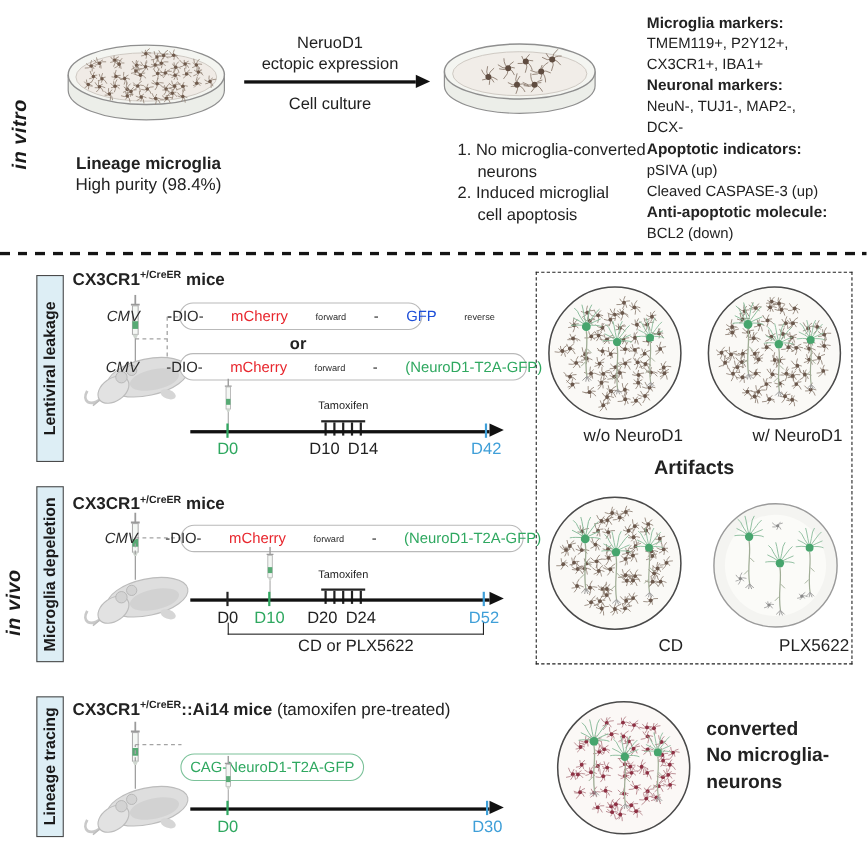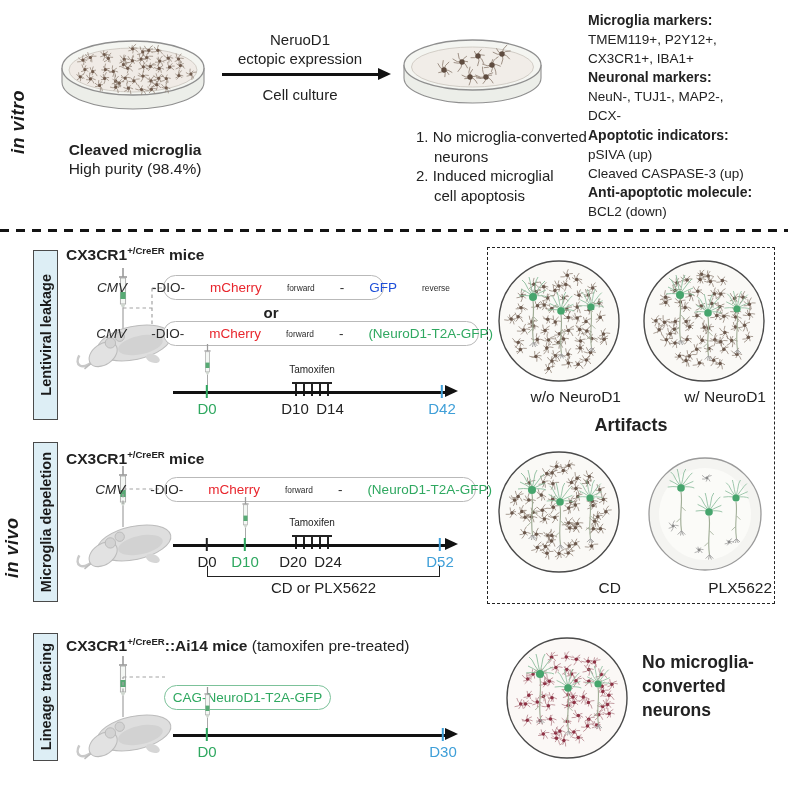--- a/index.html
+++ b/index.html
@@ -281,21 +281,21 @@
           <path d="M0,0 Q2.6,0.5 4.1,3.3 M0,0 Q1.2,2.5 -0.3,5.5 M0,0 Q-2.1,2.5 -6.0,2.4 M0,0 Q-3.2,-0.4 -5.2,-3.7 M0,0 Q-0.9,-1.7 -0.0,-3.8 M0,0 Q0.0,-2.9 2.9,-5.2 M0,0 Q1.4,-1.2 3.6,-0.8 " stroke="#988a7d" stroke-width="0.8" fill="none"></path>
           <circle r="1.60" fill="#6f5a4c"></circle>
         </g>
         <g transform="translate(33.2,15.8)">
           <path d="M0,0 Q2.3,1.9 2.2,5.5 M0,0 Q0.6,2.4 -1.3,4.7 M0,0 Q-2.2,0.9 -4.7,-0.6 M0,0 Q-3.0,-0.5 -4.8,-3.7 M0,0 Q-1.0,-3.1 1.3,-6.3 M0,0 Q2.0,-0.5 4.1,1.0 " stroke="#988a7d" stroke-width="0.8" fill="none"></path>
           <circle r="1.60" fill="#6f5a4c"></circle>
         </g>
       </g>
   </svg>
   <div class="abs dish-caption" style="left:45px;top:140px;width:180px">
-    <div class="bold">Cleaved microglia</div>
+    <div class="bold">Lineage microglia</div>
     <div>High purity (98.4%)</div>
   </div>
 
   <div class="abs arrow-text" style="left:228px;top:30px;width:144px">
     <div>NeruoD1</div>
     <div>ectopic expression</div>
   </div>
   <div class="abs harrow" style="left:222px;top:73px;width:156px"></div>
   <div class="abs arrow-text" style="left:228px;top:85px;width:144px">Cell culture</div>
 
@@ -1470,18 +1470,18 @@
         <g transform="translate(11.3,39.5)">
           <path d="M0,0 Q3.4,0.1 5.9,3.5 M0,0 Q1.8,2.3 0.9,5.9 M0,0 Q-0.5,2.0 -2.8,3.0 M0,0 Q-3.0,1.4 -6.5,-0.4 M0,0 Q-2.1,-1.6 -2.2,-4.8 M0,0 Q0.7,-2.0 3.2,-2.8 M0,0 Q2.1,-1.0 4.7,0.3 " stroke="#b4838a" stroke-width="0.8" fill="none"></path>
           <circle r="1.76" fill="#8e3144"></circle>
         </g>
       </g>
     <use href="#neuron" transform="translate(-27,-24)"></use>
     <use href="#neuron" transform="translate(1,-10) scale(0.95)"></use>
     <use href="#neuron" transform="translate(31,-14) scale(0.9)"></use>
   </svg>
   <div class="abs result-text" style="left:642px;top:650px">
+    <div>converted</div>
     <div>No microglia-</div>
-    <div>converted</div>
     <div>neurons</div>
   </div>
 
 </div>
 
 </body></html>

